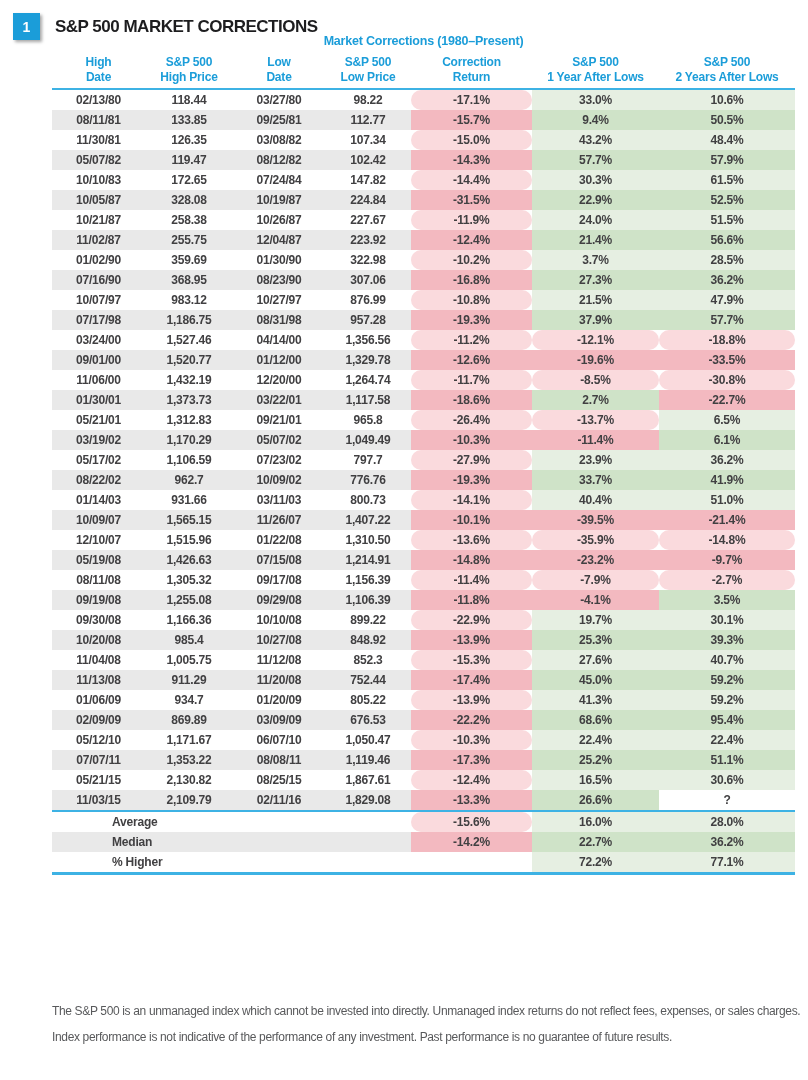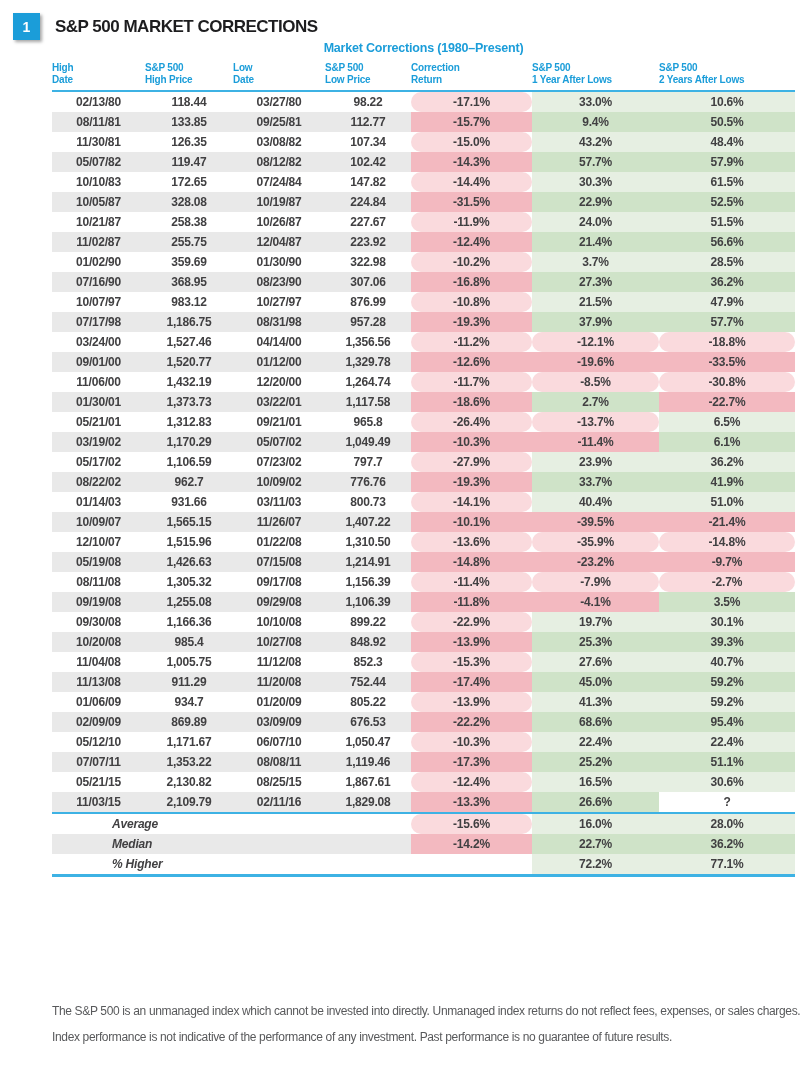--- a/index.html
+++ b/index.html
@@ -18,38 +18,38 @@
   html,body{margin:0;padding:0;}
   body{width:808px;height:1080px;background:#fff;font-family:"Liberation Sans",sans-serif;}
   .page{position:relative;width:808px;height:1080px;background:#fff;overflow:hidden;}
 
   .title-row{position:absolute;top:13px;left:13px;display:flex;align-items:center;gap:15px;}
   .figure-badge{width:27px;height:27px;background:var(--accent);color:#fff;font-weight:bold;
     font-size:14px;display:flex;align-items:center;justify-content:center;
     box-shadow:2px 2px 3px rgba(0,0,0,0.35);}
   .title{margin:0;font-size:17px;font-weight:800;color:#1d1d1f;letter-spacing:-0.5px;text-align:center;}
 
-  .table-area{position:absolute;left:52px;top:41px;width:743px;}
+  .table-area{position:absolute;left:52px;top:34px;width:743px;}
   .subtitle{text-align:center;color:var(--accent);font-weight:bold;font-size:12.5px;
     letter-spacing:-0.2px;margin-bottom:7px;}
   .thead{display:grid;grid-template-columns:var(--cols);border-bottom:2px solid var(--rule);
     padding-bottom:4px;}
-  .th{color:var(--accent);font-weight:bold;font-size:10px;line-height:1.22;
+  .th{text-align:center;color:var(--accent);font-weight:bold;font-size:12px;line-height:1.22;
     letter-spacing:-0.2px;}
   .row{display:grid;grid-template-columns:var(--cols);height:20px;}
   .row.alt{background:var(--stripe);}
   .cell{display:flex;align-items:center;justify-content:center;height:100%;
     font-size:12px;font-weight:bold;color:var(--text);letter-spacing:-0.2px;}
   .cell.pink.light{background:var(--pink-light);border-radius:10px;}
   .cell.pink.dark{background:var(--pink-dark);}
   .cell.green.light{background:var(--green-light);}
   .cell.green.dark{background:var(--green-dark);}
   .cell.white{background:#fff;}
   .tsummary{border-top:2px solid var(--rule);border-bottom:3px solid var(--rule);}
-  .sum-label{grid-column:1 / span 4;justify-content:flex-start;padding-left:60px;font-style:italic;}
+  .sum-label{grid-column:1 / span 4;justify-content:flex-start;padding-left:60px;}
 
   .footnotes{position:absolute;left:52px;top:1004px;width:750px;color:var(--footnote);
     font-size:12px;letter-spacing:-0.35px;}
   .footnotes > div{margin-bottom:12px;white-space:nowrap;}
 </style>
 </head>
 <body>
 
 <div class="page">
   <div class="title-row">

